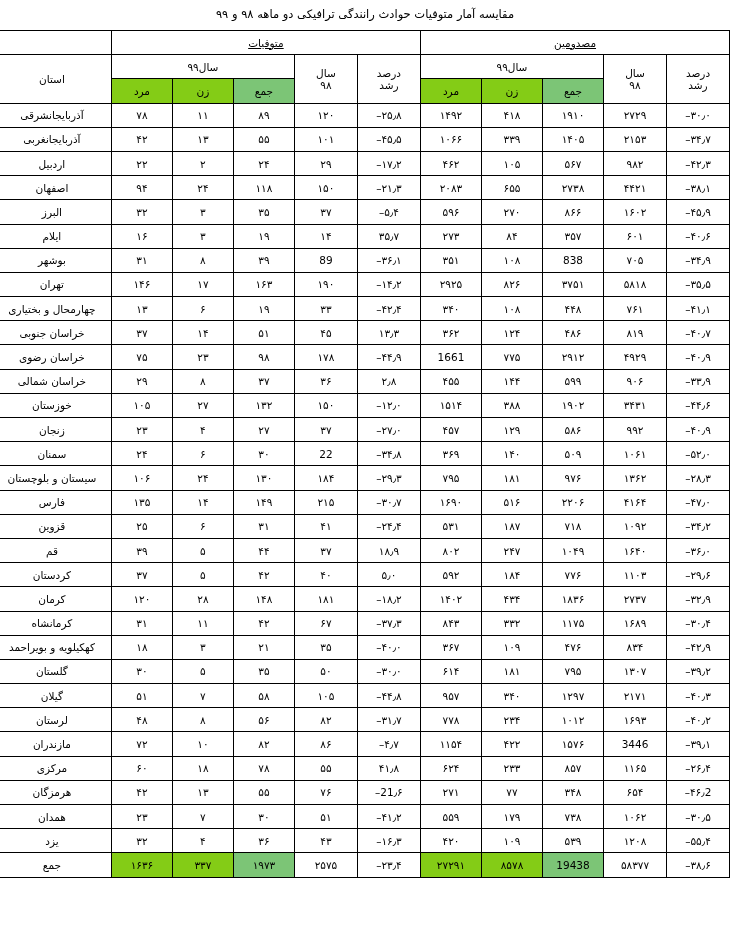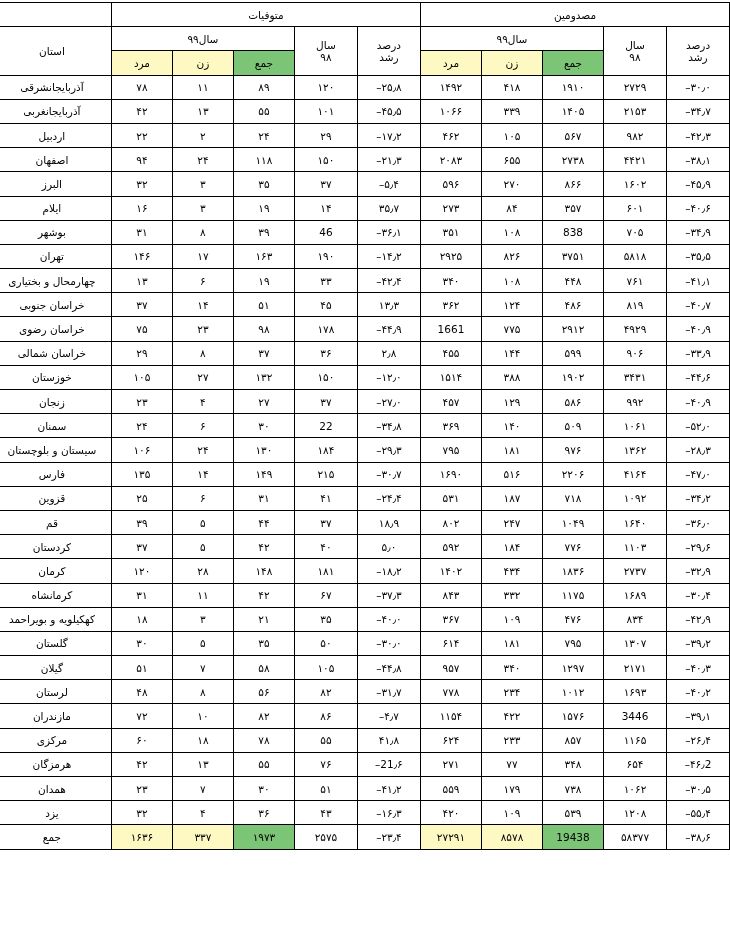--- a/index.html
+++ b/index.html
@@ -50,36 +50,39 @@
     overflow:hidden;
     white-space:nowrap;
   }
   
   col.c-prov{width:119px;}
   col.c-num{width:61px;}
   col.c-tot{width:61px;}
   col.c-y98{width:63px;}
   col.c-pct{width:63px;}
 
-  .grp-head{height:25px;font-size:11px;}
+  .grp-head{height:25px;font-size:11px;text-decoration:underline;}
   .sub-head{height:19px;font-size:10.5px;}
   .sub-head2{height:18px;font-size:10.5px;}
   .cell-green{background:#7cc576;}
-  .cell-orange{background:#fef9c3;}
+  .cell-orange{background:#84cc16;}
   .prov-cell{text-align:center;font-size:10.5px;padding:0 4px;}
   .row-total td{font-weight:normal;}
   .no-bottom{border-bottom:none;}
   .tbl-wrap{padding-top:2px;}
   .numcell{font-size:10.5px;}
 </style>
 </head>
 <body>
 
 <div id="page">
 
+  <div class="title-bar">
+    <span>مقایسه آمار متوفیات حوادث رانندگی ترافیکی دو ماهه ۹۸ و ۹۹</span>
+  </div>
 
   <div class="tbl-wrap">
     <table class="stats">
       <colgroup>
         <col class="c-pct">
           <col class="c-y98">
           <col class="c-tot">
           <col class="c-num">
           <col class="c-num">
         <col class="c-pct">
@@ -204,21 +207,21 @@
             <td class="numcell">۱۶</td>
             <td class="prov-cell">ایلام</td>
           </tr>
           <tr>
             <td class="numcell">۳۴٫۹–</td>
             <td class="numcell">۷۰۵</td>
             <td class="numcell">838</td>
             <td class="numcell">۱۰۸</td>
             <td class="numcell">۳۵۱</td>
             <td class="numcell">۳۶٫۱–</td>
-            <td class="numcell">46</td>
+            <td class="numcell">89</td>
             <td class="numcell">۳۹</td>
             <td class="numcell">۸</td>
             <td class="numcell">۳۱</td>
             <td class="prov-cell">بوشهر</td>
           </tr>
           <tr>
             <td class="numcell">۳۵٫۵–</td>
             <td class="numcell">۵۸۱۸</td>
             <td class="numcell">۳۷۵۱</td>
             <td class="numcell">۸۲۶</td>

